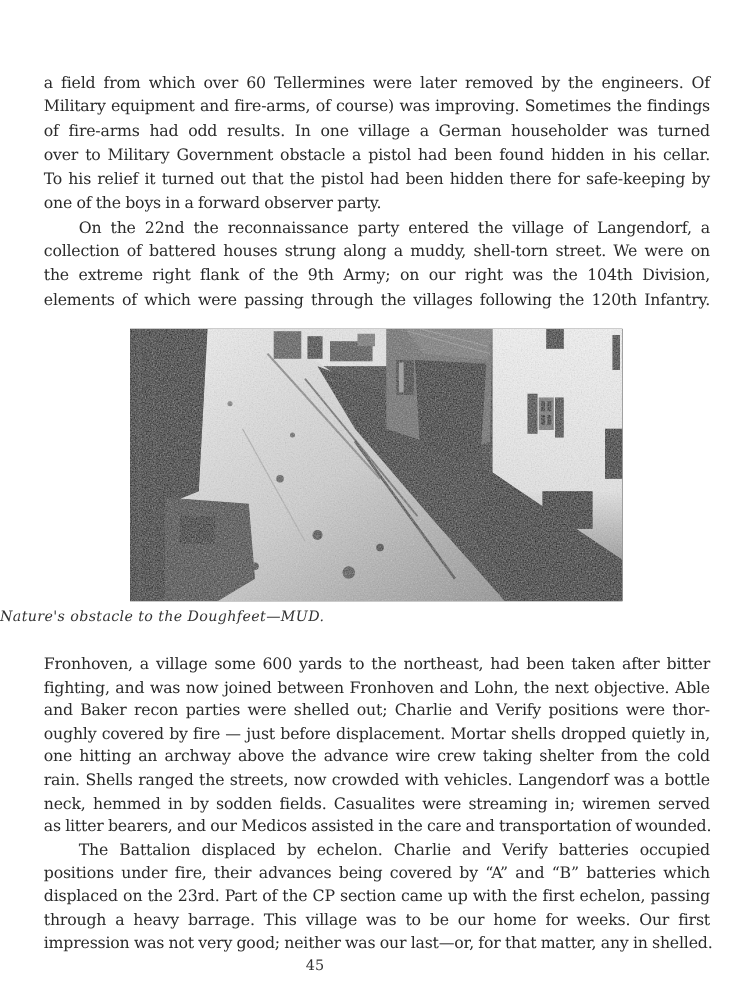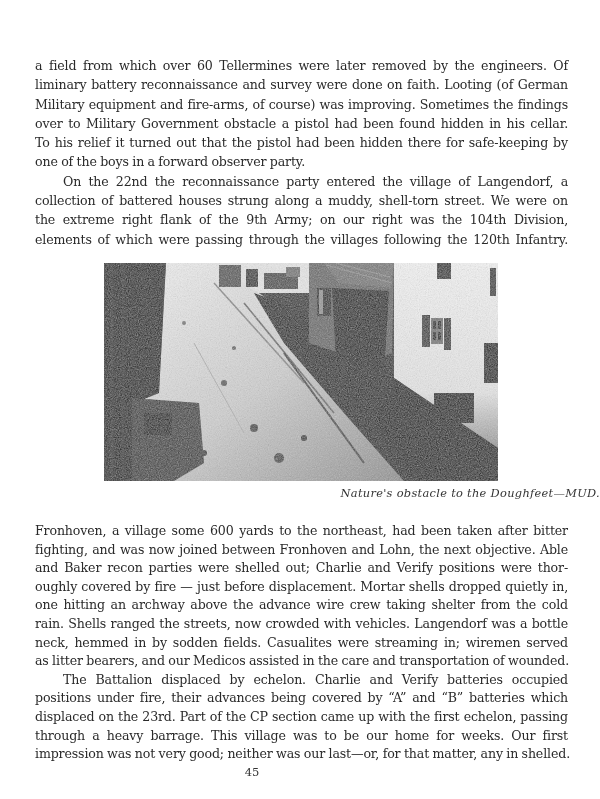--- a/index.html
+++ b/index.html
@@ -58,43 +58,43 @@
       background: #3a3a3a;
     }
     .photo svg {
       display: block;
     }
     .caption {
       position: absolute;
       left: 0;
       width: 600px;
       top: 486px;
-      text-align: right;
+      text-align: left;
       font-style: italic;
       font-size: 11.4px;
       letter-spacing: 0.3px;
       color: #333;
     }
     .page-number {
       position: absolute;
       left: 0;
       width: 504px;
       top: 765px;
       text-align: center;
       font-size: 11.5px;
       color: #333;
     }
   </style>
 </head>
 <body>
 
 <div class="block" id="block-top">
   <span class="line">a field from which over 60 Tellermines were later removed by the engineers. Of</span>
-  <span class="line">liminary battery reconnaissance and survey were done on faith. Looting (of German</span>
   <span class="line">Military equipment and fire-arms, of course) was improving. Sometimes the findings</span>
+  <span class="line">of fire-arms had odd results. In one village a German householder was turned</span>
   <span class="line">over to Military Government obstacle a pistol had been found hidden in his cellar.</span>
   <span class="line">To his relief it turned out that the pistol had been hidden there for safe-keeping by</span>
   <span class="line last">one of the boys in a forward observer party.</span>
   <span class="line indent">On the 22nd the reconnaissance party entered the village of Langendorf, a</span>
   <span class="line">collection of battered houses strung along a muddy, shell-torn street. We were on</span>
   <span class="line">the extreme right flank of the 9th Army; on our right was the 104th Division,</span>
   <span class="line">elements of which were passing through the villages following the 120th Infantry.</span>
 </div>
 
 <div class="photo">

